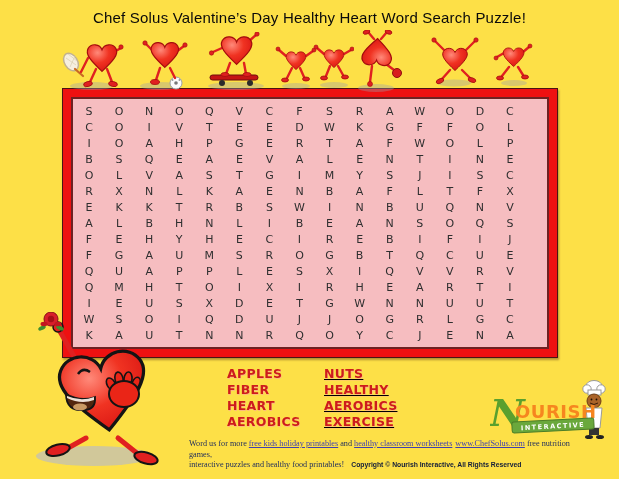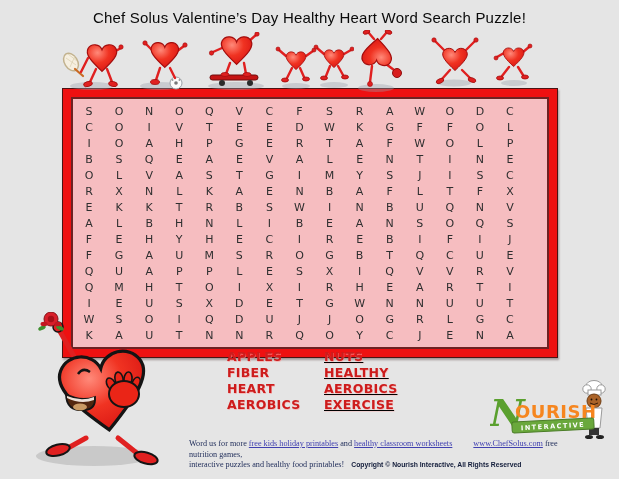--- a/index.html
+++ b/index.html
@@ -1,46 +1,46 @@
 <!DOCTYPE html>
 <html style="--panel-red: #ee1111; --panel-edge: #4a1414; --panel-inner-line: #6e2222; --panel-pink: #f6bdc0; --letter-color: #2f2f2f; --word-red: #cd1c1c; --footer-text: #23305c; --link-blue: #4040b0; --heart-red: #e02020; --logo-orange: #f6861f; --logo-green: #5aa02e;"><head>
 <meta charset="utf-8">
 <style>
   html,body{margin:0;padding:0;background:#fff;}
-  .page{position:relative;width:619px;height:479px;background:#e5e5e5;overflow:hidden;
+  .page{position:relative;width:619px;height:479px;background:#fde047;overflow:hidden;
         font-family:"Liberation Sans",sans-serif;}
   .title{position:absolute;top:9px;left:0;width:100%;text-align:center;
          font-size:15px;color:#0a0a0a;letter-spacing:.2px;}
   .fig{position:absolute;}
   .hfill{fill:url(#hg);stroke:#a30d0d;stroke-width:.8;}
   .limb{stroke:var(--heart-red,#e02020);stroke-width:2.4;stroke-linecap:round;fill:none;}
   .limb2{stroke:var(--heart-red,#e02020);stroke-width:5;stroke-linecap:round;fill:none;}
   .hand{fill:var(--heart-red,#e02020);stroke:#a30d0d;stroke-width:.6;}
   .foot{fill:var(--heart-red,#e02020);stroke:#a30d0d;stroke-width:.8;}
   .shd{fill:#9aa0aa;opacity:.38;}
   .panel{position:absolute;left:62px;top:88px;width:496px;height:270px;box-sizing:border-box;
          background:var(--panel-red,#ee1111);border:1px solid var(--panel-edge,#4a1414);
          padding:8px;box-shadow:1px 2px 2px rgba(40,10,10,.35);}
   .panel-inner{position:relative;width:100%;height:100%;box-sizing:border-box;
          background:var(--panel-pink,#f6bdc0);border:2px solid var(--panel-inner-line,#6e2222);}
   .lgrid{position:absolute;top:4px;right:22px;bottom:4px;left:1px;display:grid;
          grid-template-columns:repeat(15,1fr);grid-template-rows:repeat(15,1fr);}
   .cell{display:flex;align-items:center;justify-content:center;
         font-family:"DejaVu Sans",sans-serif;font-size:11px;color:var(--letter-color,#2f2f2f);}
-  .wordlist{position:absolute;left:227px;top:349px;display:flex;}
+  .wordlist{position:absolute;left:227px;top:366px;display:flex;}
   .wcol{display:block;}
   .wcol0{width:97px;} .wcol1{width:92px;} .wcol2{width:110px;text-decoration:underline;}
   .word{height:16px;line-height:16px;font-family:"DejaVu Sans",sans-serif;font-size:12.5px;
         font-weight:700;color:var(--word-red,#cd1c1c);letter-spacing:.3px;
         text-shadow:.5px .5px 0 rgba(255,160,160,.6);}
   .footer{position:absolute;left:189px;top:439px;width:392px;
           font-family:"Liberation Serif",serif;font-size:8.2px;color:var(--footer-text,#23305c);
           line-height:10.5px;}
   .flink{color:var(--link-blue,#4040b0);text-decoration:underline;cursor:pointer;}
-  .sitelink{margin-left:21px;}
+  .sitelink{margin-left:3px;}
   .copyright{font-family:"Liberation Sans",sans-serif;font-size:6.8px;font-weight:700;
              color:#121c3a;margin-left:7px;}
   .mascot{position:absolute;left:6px;top:312px;z-index:5;}
   .logo{position:absolute;left:490px;top:376px;z-index:4;}
   .hearts{z-index:3;}
 </style>
 </head>
 <body>
 
 <div class="page">

